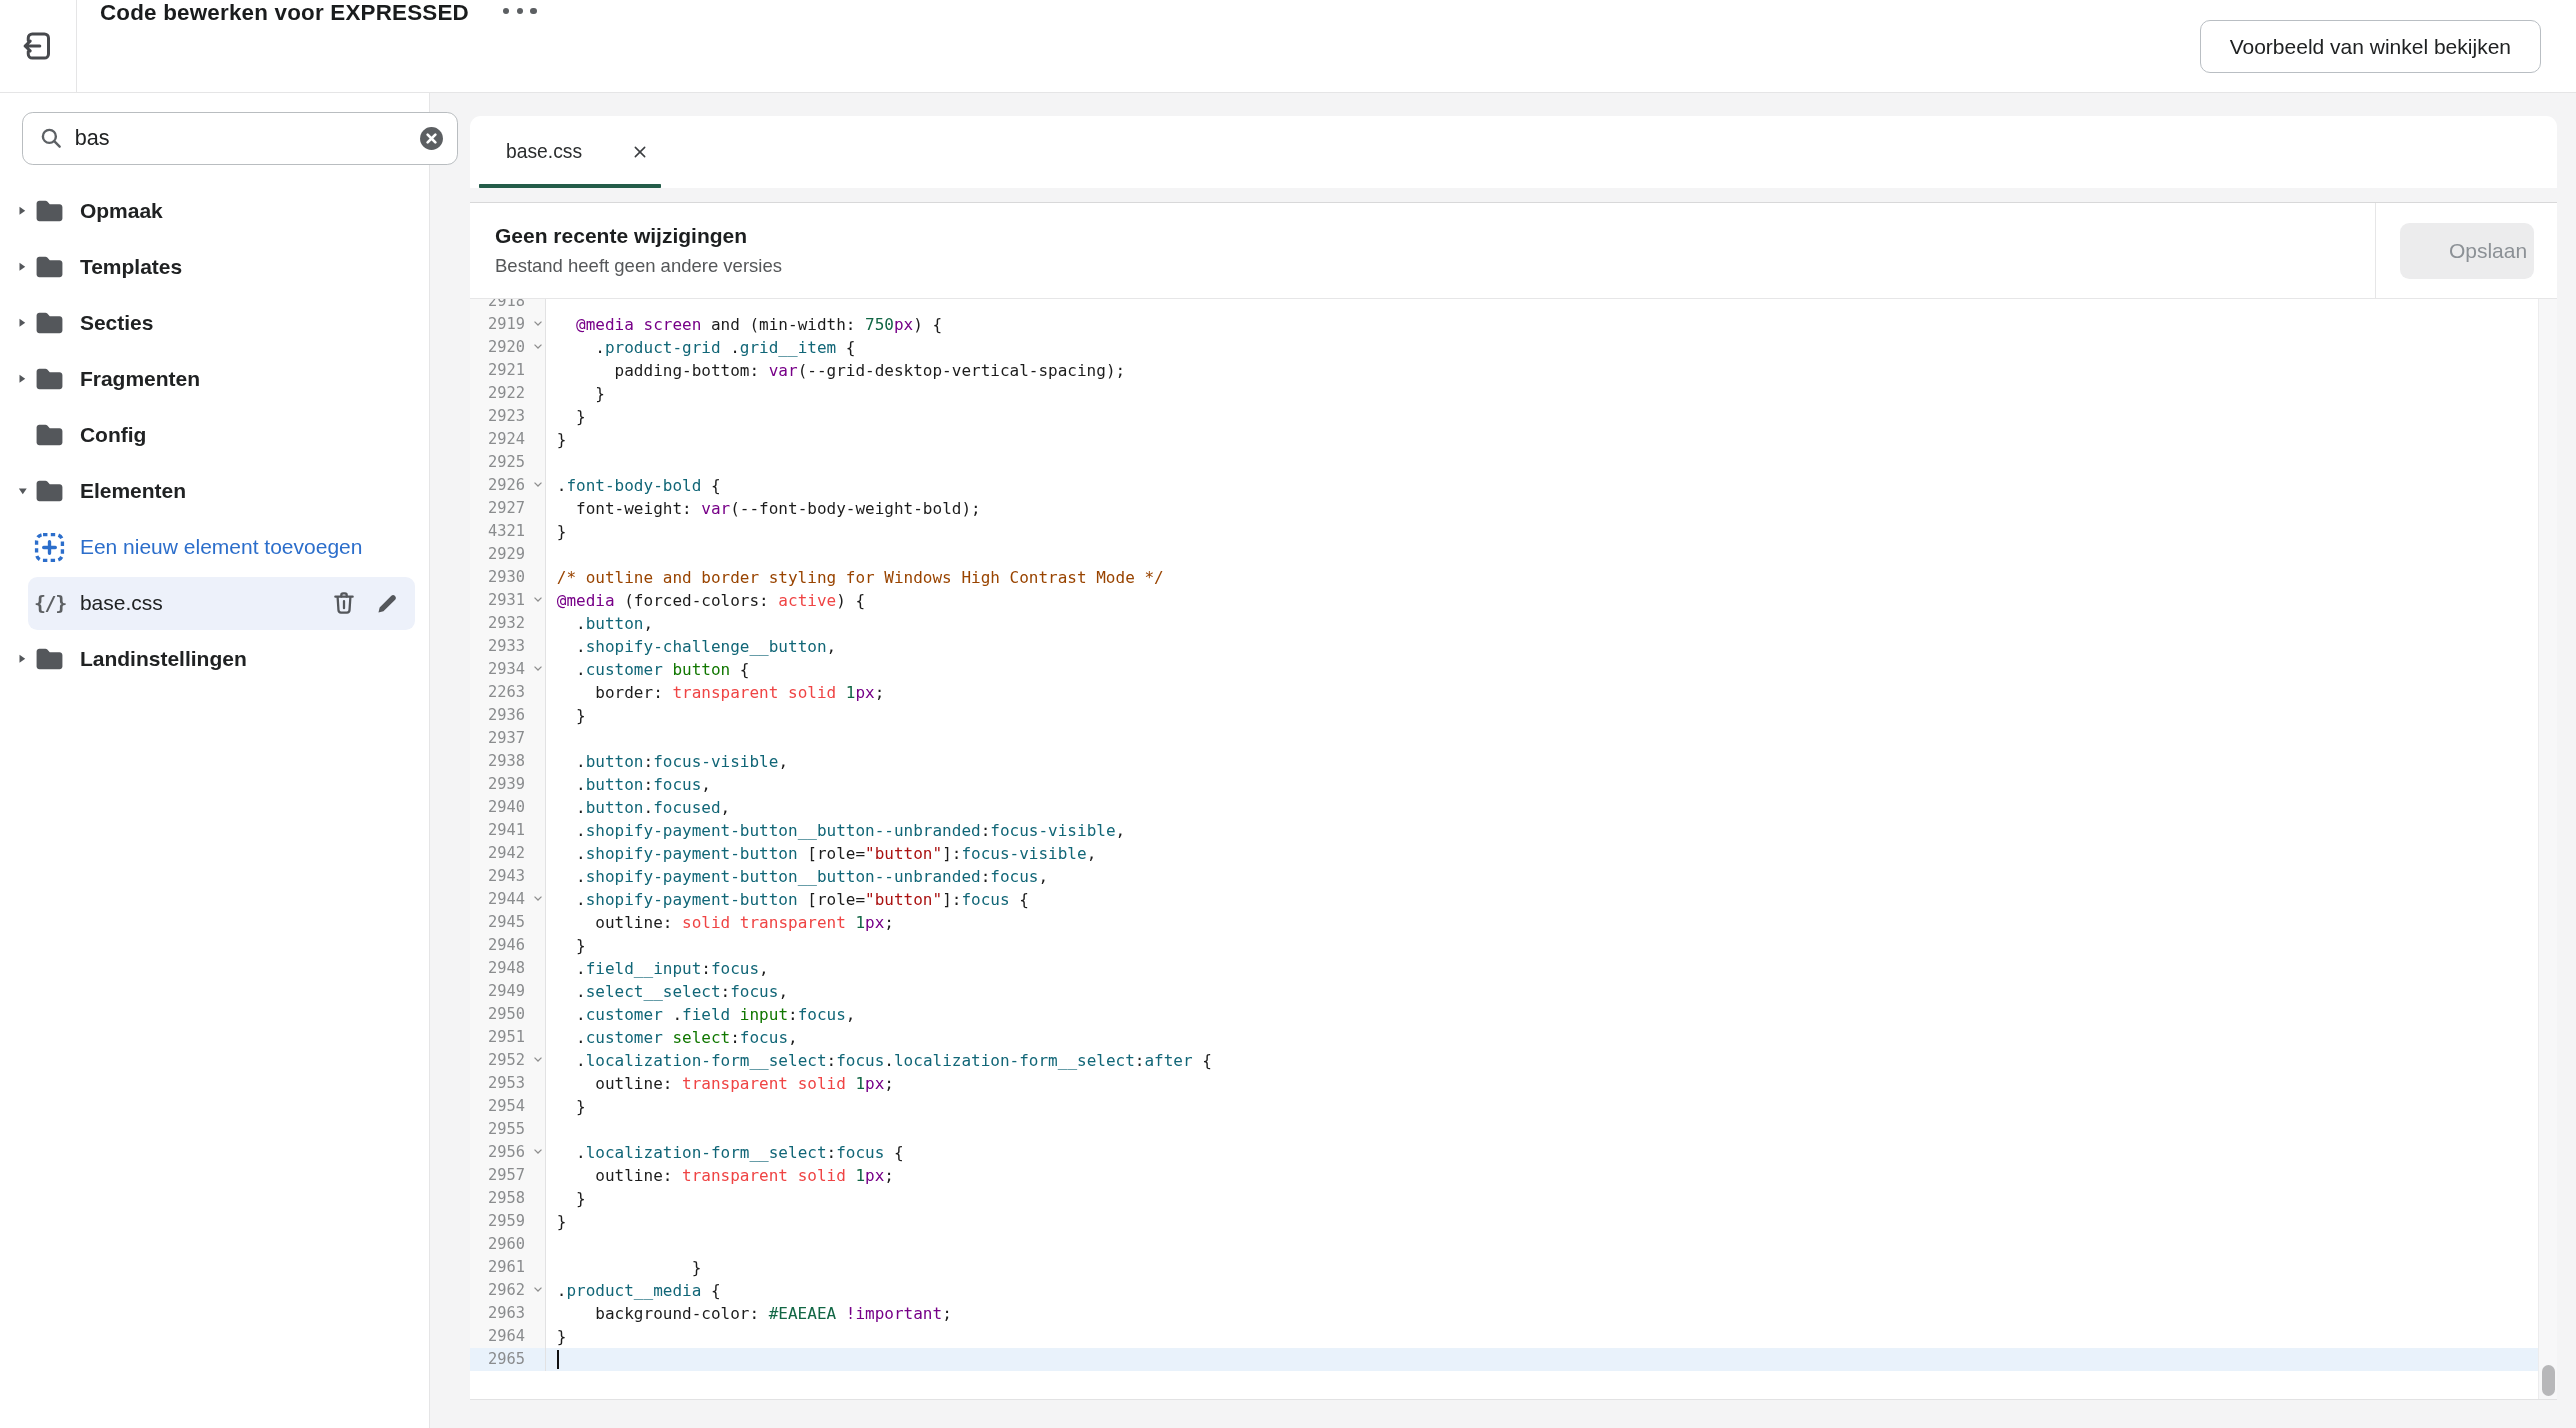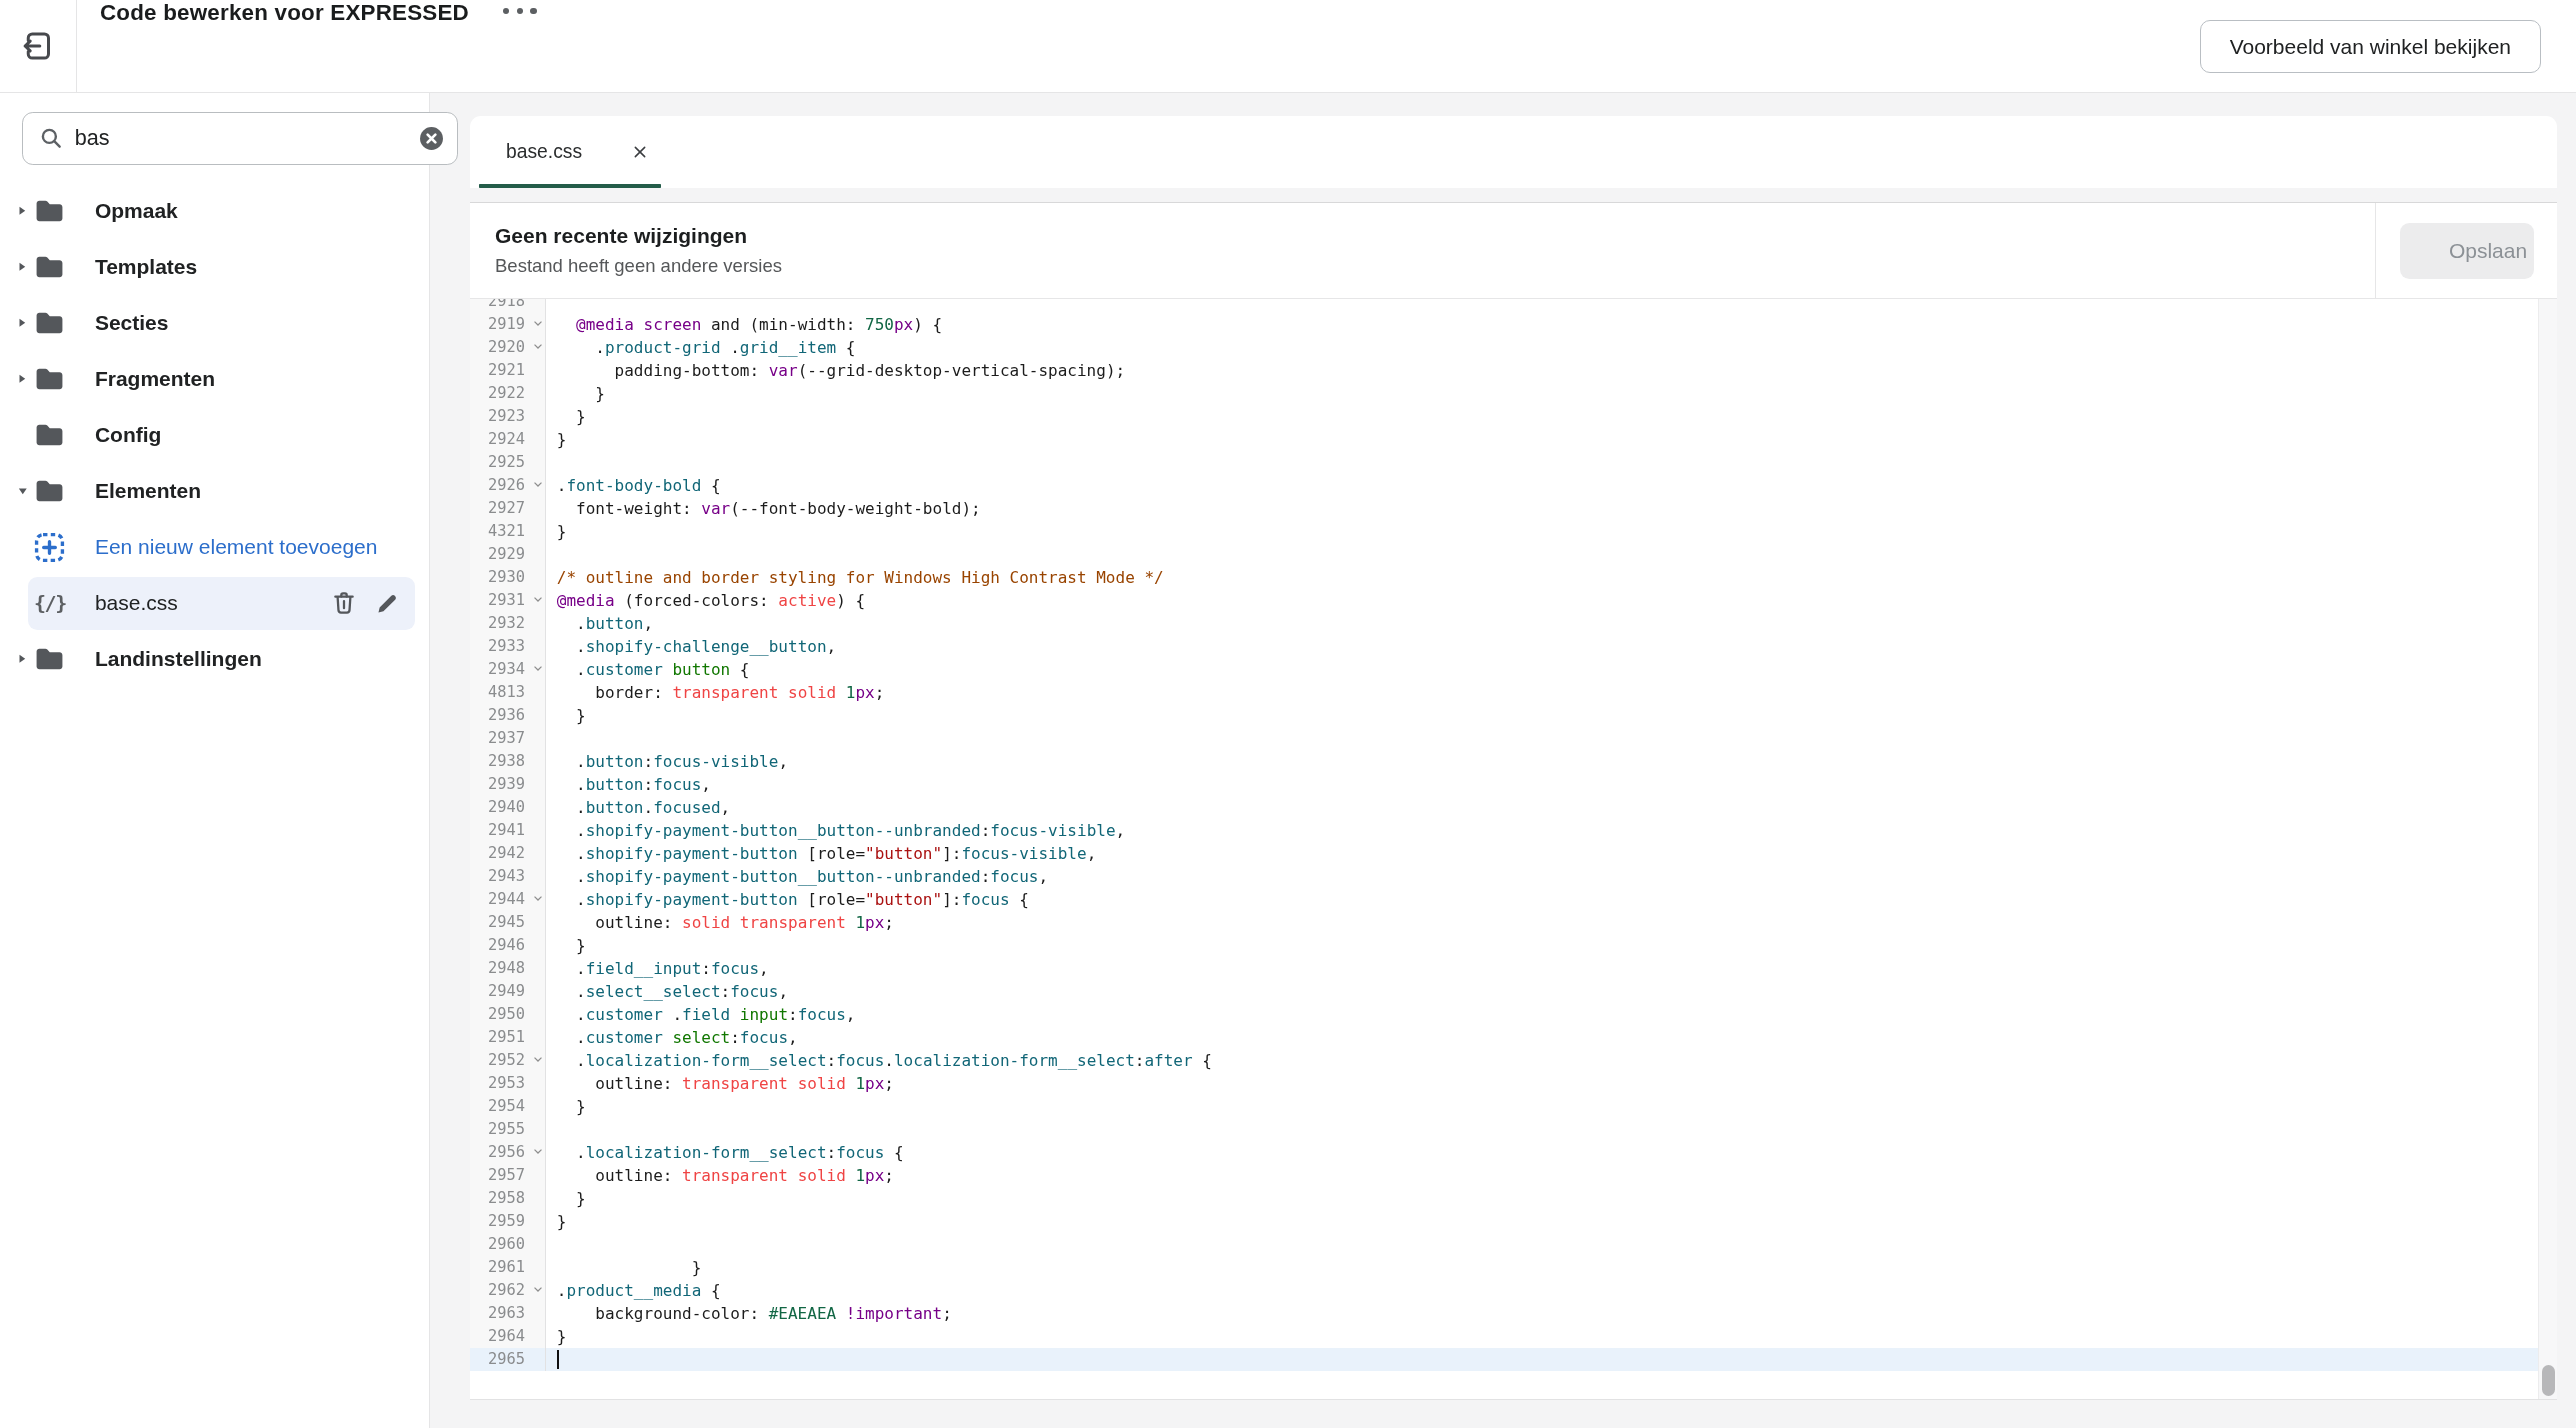--- a/index.html
+++ b/index.html
@@ -34,21 +34,21 @@
     display:flex; align-items:center; }
   .search-box .mag { margin-left:15.4px; display:flex; }
   .search-input { flex:1; min-width:0; border:none; outline:none; background:transparent;
     margin-left:10.8px; font-size:21.6px; color:#202223; font-family:"Liberation Sans", sans-serif; }
   .clear-btn { margin-right:12.4px; width:25px; height:25px; display:flex; cursor:pointer; flex:none; }
 
   .tree { position:absolute; top:90px; left:0; right:0; }
   .trow { height:56px; display:flex; align-items:center; position:relative; cursor:pointer; }
   .trow .caret { width:20px; margin-left:12.4px; display:flex; align-items:center; justify-content:center; flex:none; }
   .trow .ticon { width:32px; margin-left:1.5px; margin-right:14px; display:flex; align-items:center; justify-content:center; flex:none; }
-  .trow .tlabel { font-size:21px; font-weight:700; color:#202223; white-space:nowrap;margin-left:15px; }
+  .trow .tlabel { font-size:21px; font-weight:700; color:#202223; white-space:nowrap; }
   .trow.action .tlabel { font-weight:400; font-size:21px; color:#2c6ecb; }
   .trow.file .tlabel { font-weight:400; font-size:21px; color:#202223; }
   .trow.selected::before { content:""; position:absolute; left:28px; right:14px; top:1.5px; bottom:1.5px;
     background:#edf1fa; border-radius:9.3px; z-index:0; }
   .trow > * { position:relative; z-index:1; }
   .curly { font-family:"DejaVu Sans Mono", monospace; font-size:20px; font-weight:700;
     color:#5c5f62; letter-spacing:-1.5px; }
   .tactions { position:absolute; right:28px; display:flex; gap:18.5px; align-items:center; }
   .abtn { display:flex; cursor:pointer; }
 
@@ -292,21 +292,21 @@
         <div class="cl"><span class="g">2929</span><span class="t"></span></div>
         <div class="cl"><span class="g">2930</span><span class="t"><span class="tk-m">/* outline and border styling for Windows High Contrast Mode */</span></span></div>
         <div class="cl"><span class="g">2931<span class="fold"><svg width="10" height="7" viewBox="0 0 13 9">
                 <path d="M2 2 L6.5 6.5 L11 2" fill="none" stroke="#8e8e8e" stroke-width="1.6"></path>
               </svg></span></span><span class="t"><span class="tk-k">@media</span><span class="tk-d"> (forced-colors: </span><span class="tk-a">active</span><span class="tk-d">) {</span></span></div>
         <div class="cl"><span class="g">2932</span><span class="t"><span class="tk-d">  .</span><span class="tk-c">button</span><span class="tk-d">,</span></span></div>
         <div class="cl"><span class="g">2933</span><span class="t"><span class="tk-d">  .</span><span class="tk-c">shopify-challenge__button</span><span class="tk-d">,</span></span></div>
         <div class="cl"><span class="g">2934<span class="fold"><svg width="10" height="7" viewBox="0 0 13 9">
                 <path d="M2 2 L6.5 6.5 L11 2" fill="none" stroke="#8e8e8e" stroke-width="1.6"></path>
               </svg></span></span><span class="t"><span class="tk-d">  .</span><span class="tk-c">customer</span><span class="tk-d"> </span><span class="tk-t">button</span><span class="tk-d"> {</span></span></div>
-        <div class="cl"><span class="g">4813</span><span class="t"><span class="tk-d">    border: </span><span class="tk-a">transparent</span><span class="tk-d"> </span><span class="tk-a">solid</span><span class="tk-d"> </span><span class="tk-n">1</span><span class="tk-k">px</span><span class="tk-d">;</span></span></div>
+        <div class="cl"><span class="g">2263</span><span class="t"><span class="tk-d">    border: </span><span class="tk-a">transparent</span><span class="tk-d"> </span><span class="tk-a">solid</span><span class="tk-d"> </span><span class="tk-n">1</span><span class="tk-k">px</span><span class="tk-d">;</span></span></div>
         <div class="cl"><span class="g">2936</span><span class="t"><span class="tk-d">  }</span></span></div>
         <div class="cl"><span class="g">2937</span><span class="t"></span></div>
         <div class="cl"><span class="g">2938</span><span class="t"><span class="tk-d">  .</span><span class="tk-c">button</span><span class="tk-d">:</span><span class="tk-c">focus-visible</span><span class="tk-d">,</span></span></div>
         <div class="cl"><span class="g">2939</span><span class="t"><span class="tk-d">  .</span><span class="tk-c">button</span><span class="tk-d">:</span><span class="tk-c">focus</span><span class="tk-d">,</span></span></div>
         <div class="cl"><span class="g">2940</span><span class="t"><span class="tk-d">  .</span><span class="tk-c">button</span><span class="tk-d">.</span><span class="tk-c">focused</span><span class="tk-d">,</span></span></div>
         <div class="cl"><span class="g">2941</span><span class="t"><span class="tk-d">  .</span><span class="tk-c">shopify-payment-button__button--unbranded</span><span class="tk-d">:</span><span class="tk-c">focus-visible</span><span class="tk-d">,</span></span></div>
         <div class="cl"><span class="g">2942</span><span class="t"><span class="tk-d">  .</span><span class="tk-c">shopify-payment-button</span><span class="tk-d"> [role=</span><span class="tk-s">"button"</span><span class="tk-d">]:</span><span class="tk-c">focus-visible</span><span class="tk-d">,</span></span></div>
         <div class="cl"><span class="g">2943</span><span class="t"><span class="tk-d">  .</span><span class="tk-c">shopify-payment-button__button--unbranded</span><span class="tk-d">:</span><span class="tk-c">focus</span><span class="tk-d">,</span></span></div>
         <div class="cl"><span class="g">2944<span class="fold"><svg width="10" height="7" viewBox="0 0 13 9">
                 <path d="M2 2 L6.5 6.5 L11 2" fill="none" stroke="#8e8e8e" stroke-width="1.6"></path>

